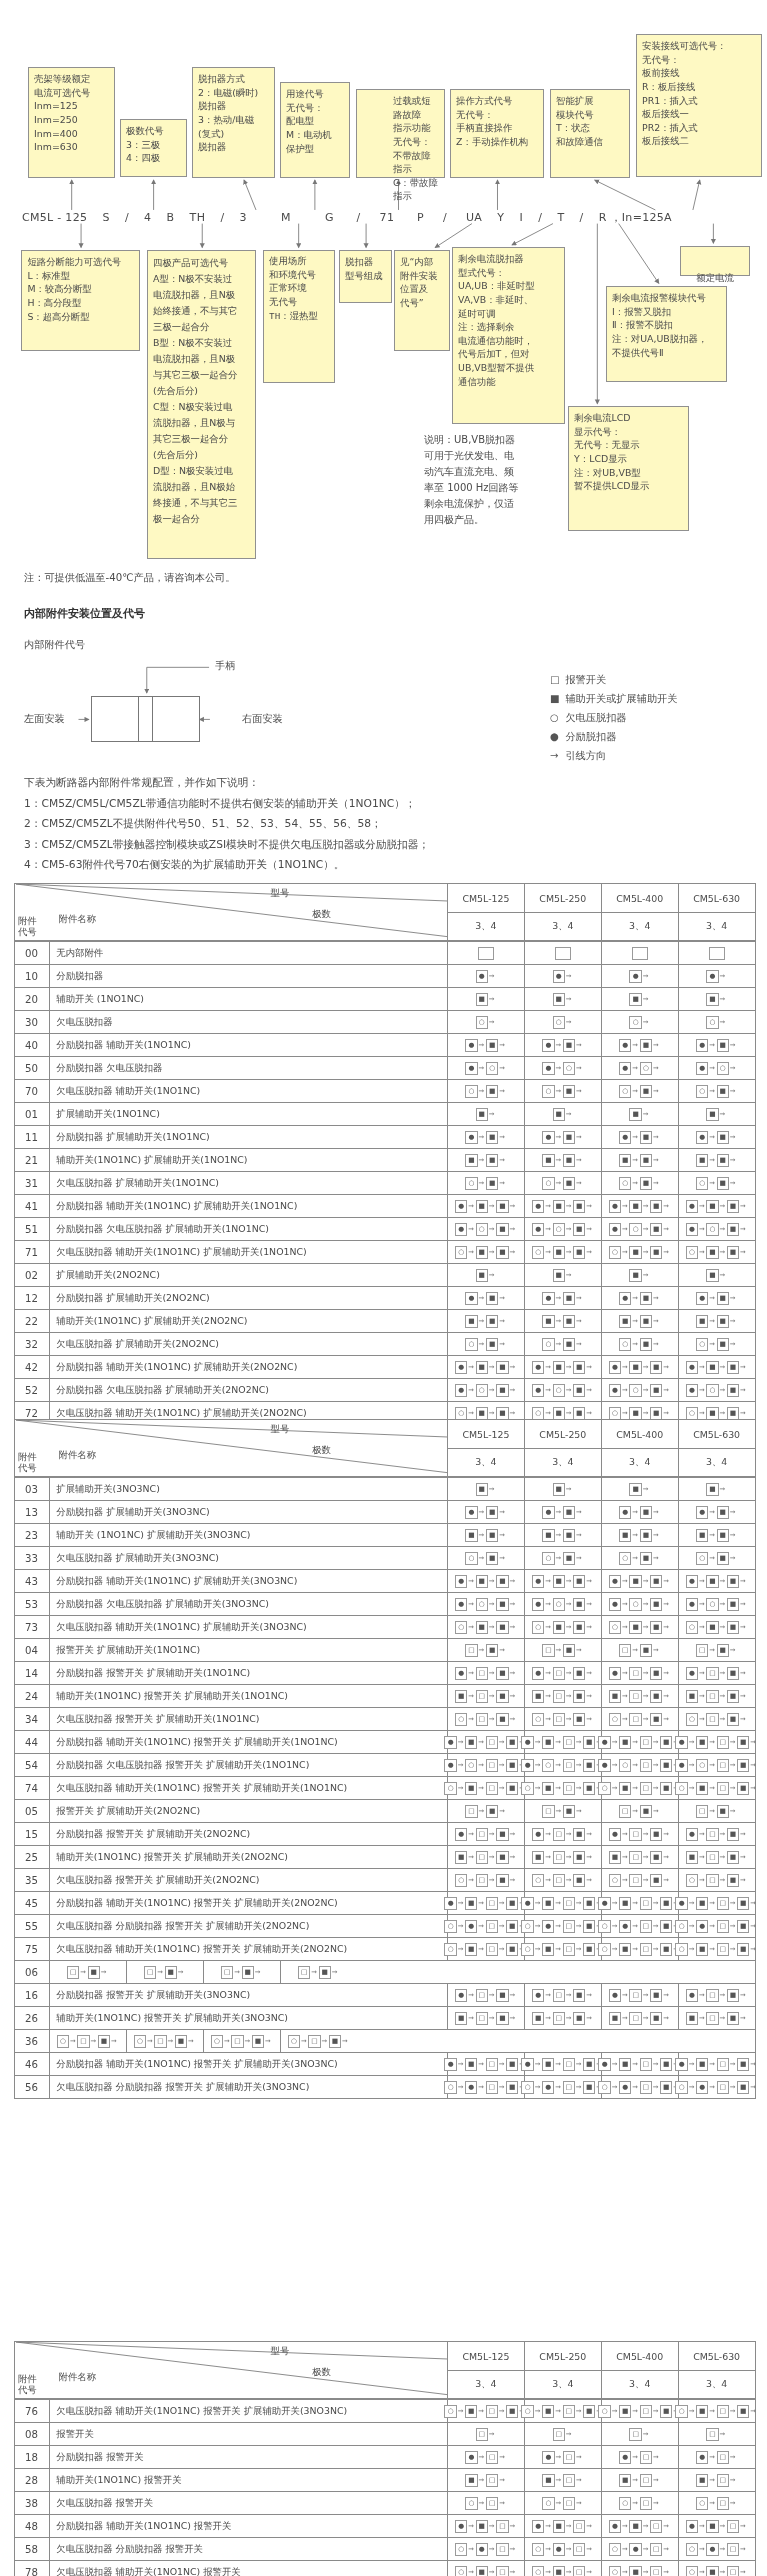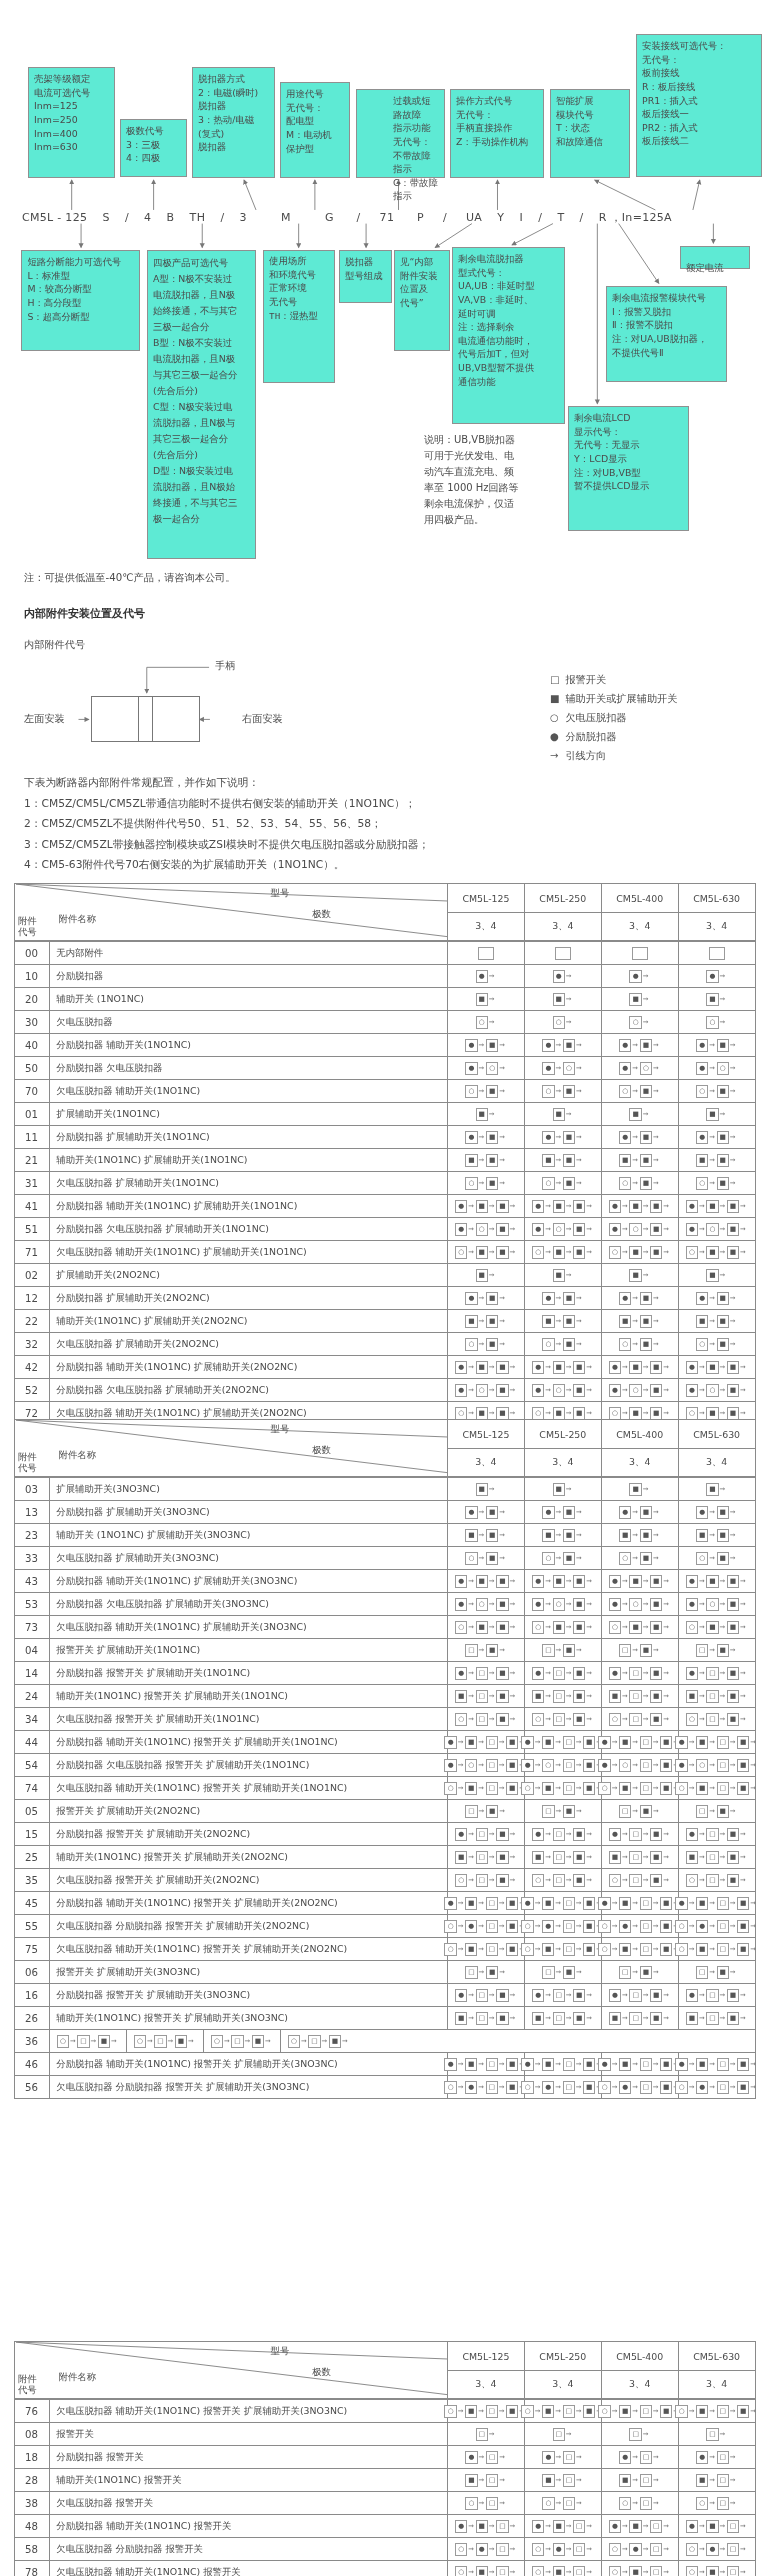--- a/index.html
+++ b/index.html
@@ -1,36 +1,36 @@
 <!DOCTYPE html>
 <html style="font-size:13.6px"><head>
 <meta charset="utf-8">
 <style>
   html,body{margin:0;padding:0;background:#fff;}
   .page{position:relative;width:768px;height:2576px;background:#fff;
         font-family:"DejaVu Sans",sans-serif;color:#4a4a4a;overflow:hidden;}
   
   .bx{position:absolute;border:0.9px solid #909090;padding:4.3px 5.1px;font-size:9.4px;
-      line-height:13.6px;color:#4a4a4a;white-space:pre-line;background:#5eead4;box-sizing:border-box;}
+      line-height:13.6px;color:#4a4a4a;white-space:pre-line;background:#fef9c3;box-sizing:border-box;}
   #bx-frame{left:28px;top:67px;width:87px;height:111px;}
   #bx-poles{left:120px;top:119px;width:67px;height:58px;}
   #bx-trip-mode{left:192px;top:67px;width:83px;height:111px;}
   #bx-usage{left:280px;top:82px;width:70px;height:96px;}
   #bx-fault-ind{left:356px;top:89px;width:89px;height:89px;padding-left:36px;}
   #bx-operation{left:450px;top:89px;width:94px;height:89px;}
   #bx-smart{left:550px;top:89px;width:80px;height:89px;}
   #bx-wiring{left:636px;top:34px;width:126px;height:143px;}
   #bx-breaking{left:21.3px;top:250px;width:119px;height:101px;}
   #bx-fourpole{left:147px;top:250px;width:109px;height:309px;line-height:16px;}
   #bx-env{left:263px;top:250px;width:72px;height:133px;font-family:Liberation Mono, monospace;}
   #bx-tripmodel{left:339px;top:250px;width:53px;height:53px;}
   #bx-seeinternal{left:394px;top:250px;width:56px;height:101px;}
   #bx-restype{left:452px;top:247px;width:113px;height:177px;}
   #bx-alarm{left:606px;top:286px;width:121px;height:96px;}
-  #bx-rated{left:680px;top:246px;width:70px;height:23px;padding-top:14px;}
+  #bx-rated{left:680px;top:246px;width:70px;height:29px;text-align:center;padding-top:24px;}
   #bx-lcd{left:568px;top:406px;width:121px;height:125px;}
   .plain-note{position:absolute;font-size:10px;line-height:16px;color:#4a4a4a;white-space:pre-line;}
   #residual-note{left:424px;top:432px;width:140px;}
   #lowtemp-note{left:24px;top:570px;width:512px;font-size:10.2px;white-space:normal;}
   #model-line{position:absolute;left:22px;top:210px;font-size:11px;color:#4a4a4a;
               white-space:pre;letter-spacing:0.3px;}
   
   #sec-heading{position:absolute;left:24px;top:606px;font-size:11px;font-weight:bold;color:#333;}
   #sec-sub{position:absolute;left:24px;top:638px;font-size:10.2px;}
   
@@ -1635,21 +1635,20 @@
           <span class="ibox">■</span>
           <span class="iarr">→</span>
           <span class="ibox">□</span>
           <span class="iarr">→</span>
           <span class="ibox">■</span>
           <span class="iarr">→</span>
         </div>
       </div>
       <div class="t-row">
         <div class="c-code">06</div>
-        <div class="c-name">报警开关 扩展辅助开关(3NO3NC)</div>
         <div class="c-icons">
           <span class="ibox">□</span>
           <span class="iarr">→</span>
           <span class="ibox">■</span>
           <span class="iarr">→</span>
         </div>
         <div class="c-icons">
           <span class="ibox">□</span>
           <span class="iarr">→</span>
           <span class="ibox">■</span>

